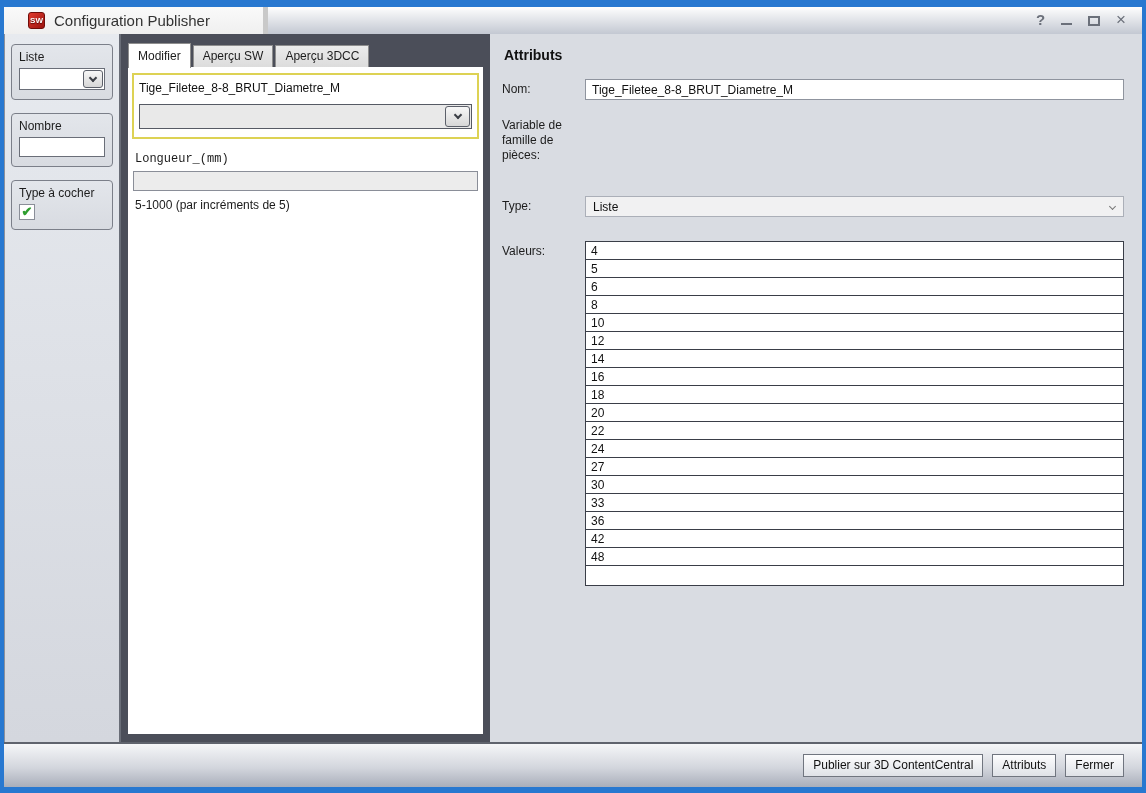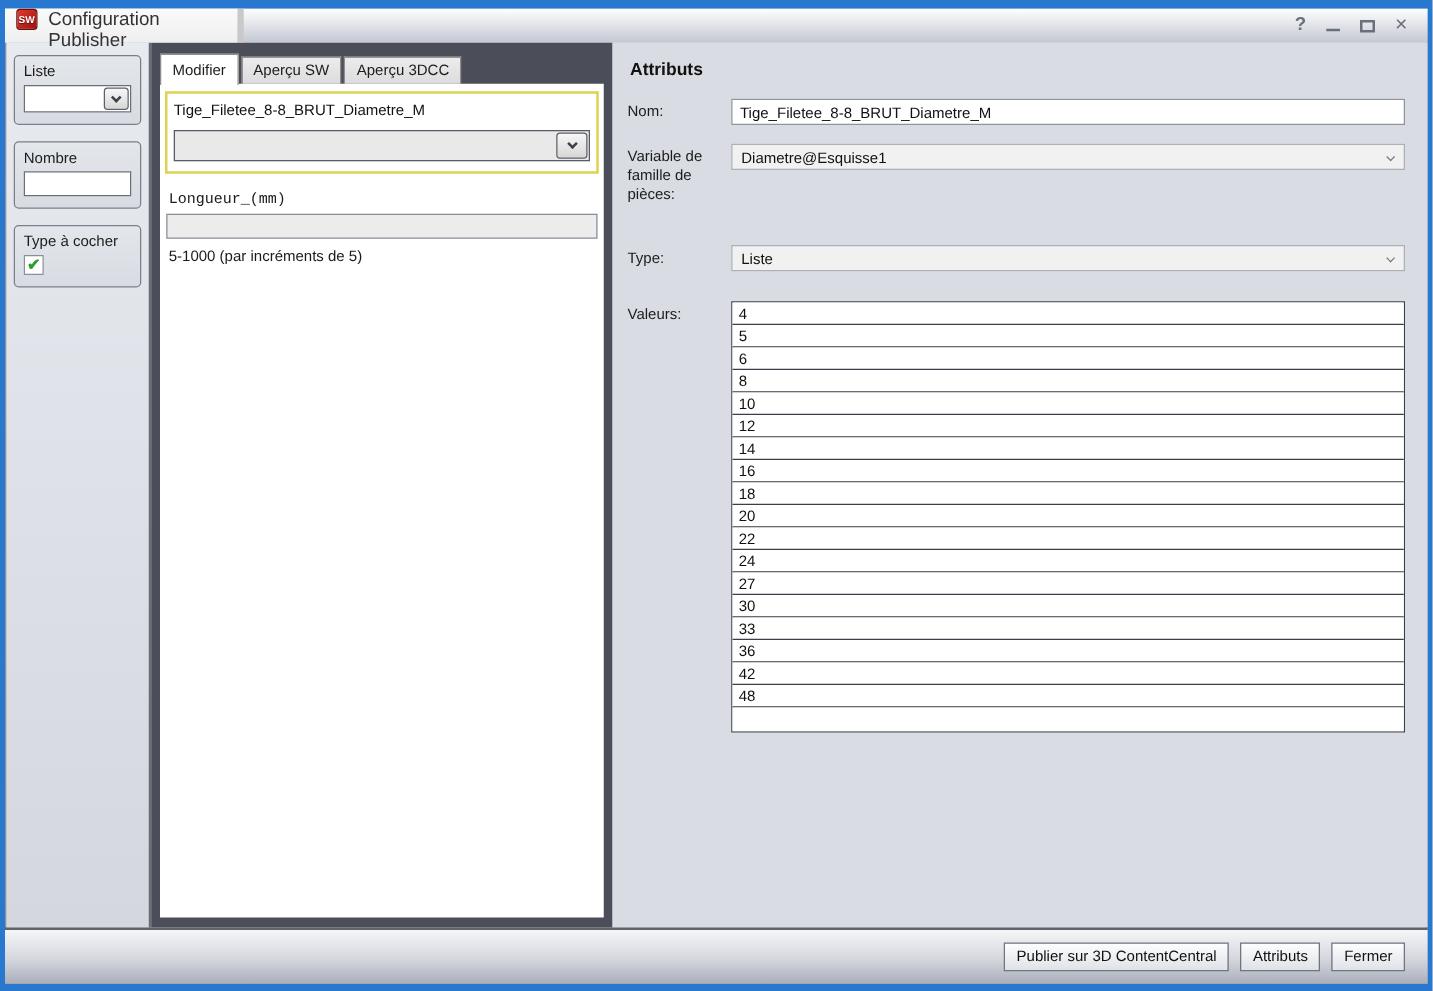--- a/index.html
+++ b/index.html
@@ -13,23 +13,23 @@
     box-shadow: inset 0 0 0 1px #7e87a0;
   }
 
   
   .titlebar {
     height:27px; flex:0 0 27px;
     background:linear-gradient(#fefefe,#c3c8d2);
     display:flex; align-items:stretch; position:relative;
   }
   .title-tab {
-    width:191px; background:linear-gradient(#fafafa,#efefef);
+    width:264px; background:linear-gradient(#fafafa,#efefef);
     border-right:5px solid #c9c9c9;
-    display:flex; align-items:flex-start; gap:9px; padding-left:9px;
+    display:flex; align-items:center; gap:9px; padding-left:24px;
     font-size:15px; color:#333;
   }
   .sw-logo {
     width:17px; height:17px; background:linear-gradient(135deg,#e03a2e,#9c1410);
     border:1px solid #6f0d0a; border-radius:3px;
     color:#fff; font-weight:bold; font-size:8px;
     display:flex; align-items:center; justify-content:center;
     text-shadow:0 1px 1px #5c0a08;
   }
   .win-controls {
@@ -207,26 +207,20 @@
 
       <div class="attr-row row-nom">
         <div class="attr-label">Nom:</div>
         <div class="attr-ctl">
           <input class="text-input" value="Tige_Filetee_8-8_BRUT_Diametre_M" style="">
         </div>
       </div>
 
       <div class="attr-row row-var">
         <div class="attr-label">Variable de famille de pièces:</div>
-        <div class="attr-ctl">
-          <div class="dd">
-            <span>Diametre@Esquisse1</span>
-            <span class="dd-arrow"></span>
-          </div>
-        </div>
       </div>
 
       <div class="attr-row row-type">
         <div class="attr-label">Type:</div>
         <div class="attr-ctl">
           <div class="dd">
             <span>Liste</span>
             <span class="dd-arrow"></span>
           </div>
         </div>

